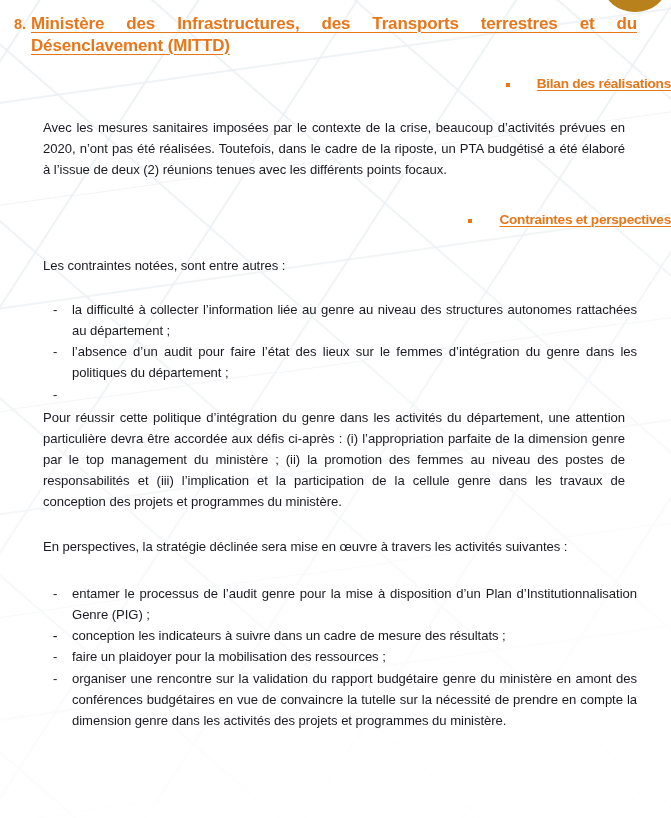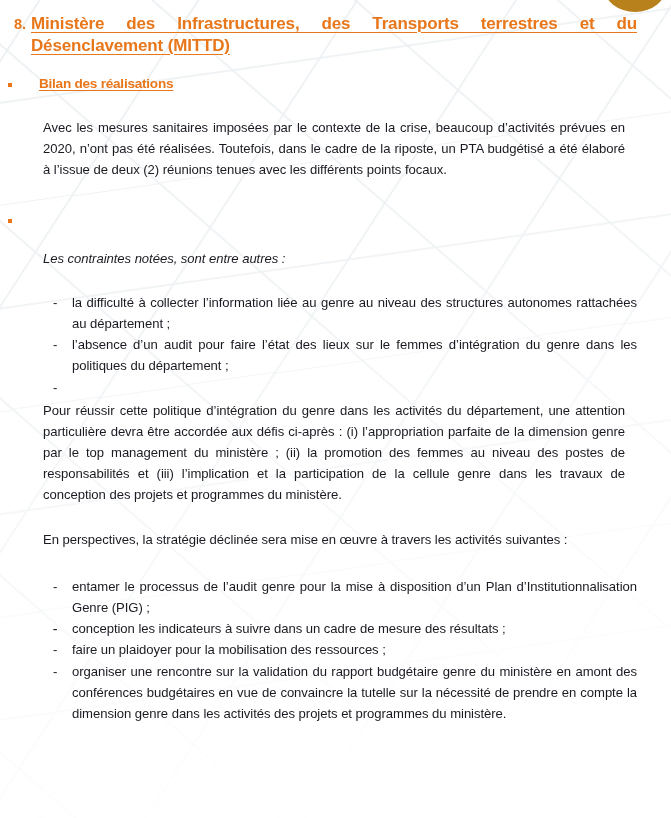--- a/index.html
+++ b/index.html
@@ -77,20 +77,21 @@
     letter-spacing: -0.15px;
     flex: 1 1 auto;
   }
 
   
   .h-sub {
     display: flex;
     align-items: flex-start;
     margin: 0;
     padding: 17px 0 0 8px;
+    justify-content: flex-end;
   }
   .sq-bullet {
     flex: 0 0 auto;
     width: 4px;
     height: 4px;
     background: #E8761A;
     margin: 9px 0 0 0;
   }
   .h-sub-text {
     margin-left: 27px;
@@ -106,21 +107,21 @@
 
   
   .para {
     margin: 12px;
     padding: 11px 34px 0 31px;
     font-size: 13.1px;
     line-height: 21.2px;
     text-align: justify;
     letter-spacing: -0.05px;
   }
-  .para.tight { padding-top: 13px; font-style: italic; }
+  .para.tight { padding-top: 13px; }
 
   
   .dlist {
     list-style: none;
     margin: 0;
     padding: 11px 34px 0 0;
   }
   .dlist li {
     position: relative;
     padding-left: 72px;
@@ -180,20 +181,21 @@
 
     <div class="h-sub">
       <span class="sq-bullet"></span>
       <span class="h-sub-text">Bilan des réalisations</span>
     </div>
 
     <p class="para">Avec les mesures sanitaires imposées par le contexte de la crise, beaucoup d’activités prévues en 2020, n’ont pas été réalisées. Toutefois, dans le cadre de la riposte, un PTA budgétisé a été élaboré à l’issue de deux (2) réunions tenues avec les différents points focaux.</p>
 
     <div class="h-sub">
       <span class="sq-bullet"></span>
+      <span class="h-sub-text">Contraintes et perspectives</span>
     </div>
 
     <p class="para tight">Les contraintes notées, sont entre autres :</p>
 
     <ul class="dlist">
       <li>
         <span class="dash">-</span>
         <span>la difficulté à collecter l’information liée au genre au niveau des structures autonomes rattachées au département ;</span>
       </li>
       <li>

